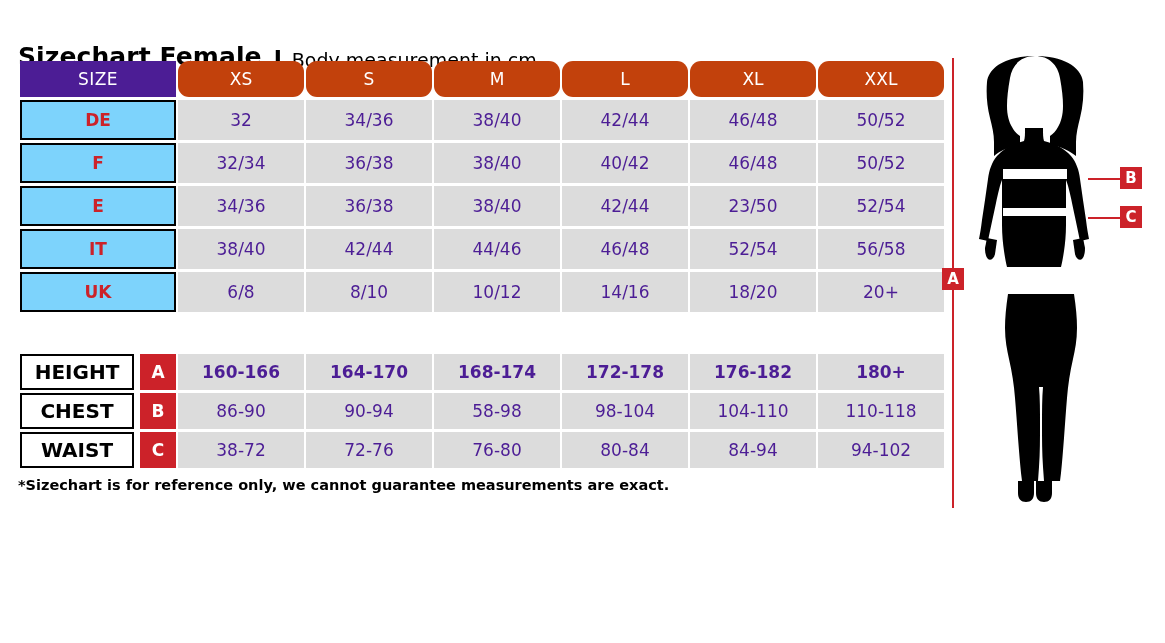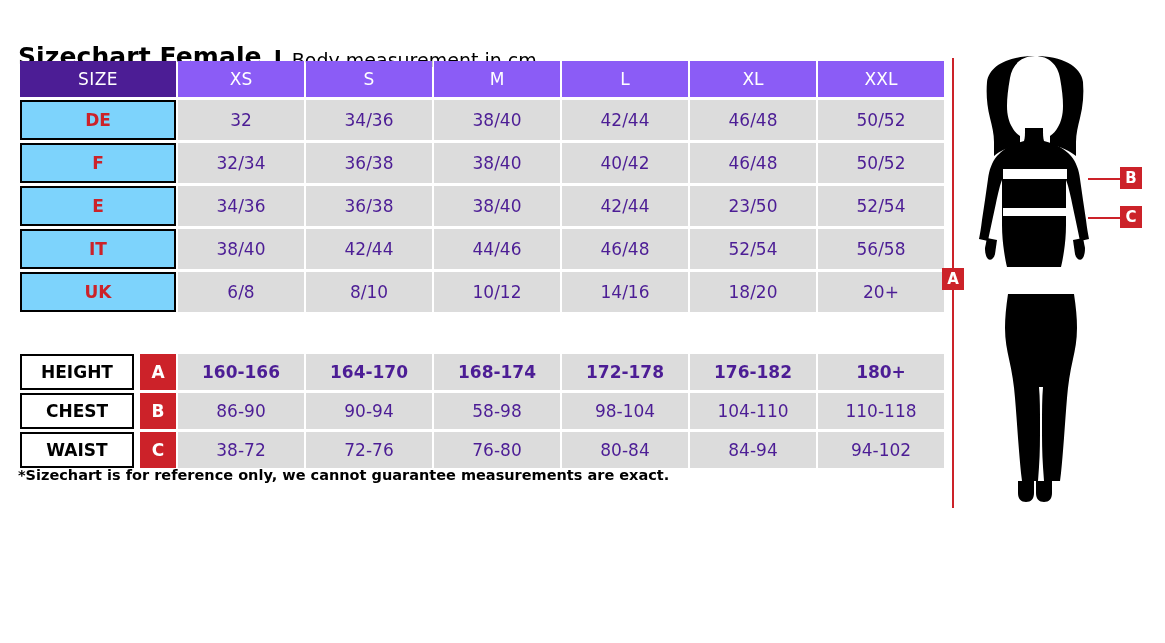--- a/index.html
+++ b/index.html
@@ -63,23 +63,24 @@
   table.sizetable td {
     height: 36px;
     text-align: center;
     vertical-align: middle;
     font-size: 17px;
     padding: 0;
   }
   col.c-label { width: 156px; }
   col.c-data  { width: 126px; }
   .hdr-cell {
-    background: #8b5cf6;
+    background: #c2410c;
     color: #ffffff;
     font-size: 18px;
+    border-radius: 11px;
   }
   .hdr-size {
     background: #4c1d95;
     color: #ffffff;
     font-size: 18px;
     font-weight: normal;
     letter-spacing: 0.5px;
   }
   .row-label {
     border: 2px solid #000000;
@@ -104,21 +105,21 @@
     height: 36px;
   }
   .label-box {
     flex: 1 1 auto;
     border: 2px solid #000000;
     background: #ffffff;
     display: flex;
     align-items: center;
     justify-content: center;
     font-weight: bold;
-    font-size: 17px;
+    font-size: 20px;
     box-sizing: border-box;
   }
   .badge-box {
     flex: 0 0 36px;
     margin-left: 6px;
     background: #cc2229;
     color: #ffffff;
     display: flex;
     align-items: center;
     justify-content: center;
@@ -130,21 +131,21 @@
   .spacer-row td {
     height: 10px;
     padding: 0;
     background: transparent;
   }
 
   
   .footnote {
     position: absolute;
     left: 18px;
-    top: 467px;
+    top: 477px;
     font-size: 14.5px;
     font-weight: bold;
     color: #000000;
   }
 
   
   .figure-area {
     position: absolute;
     left: 940px;
     top: 50px;

